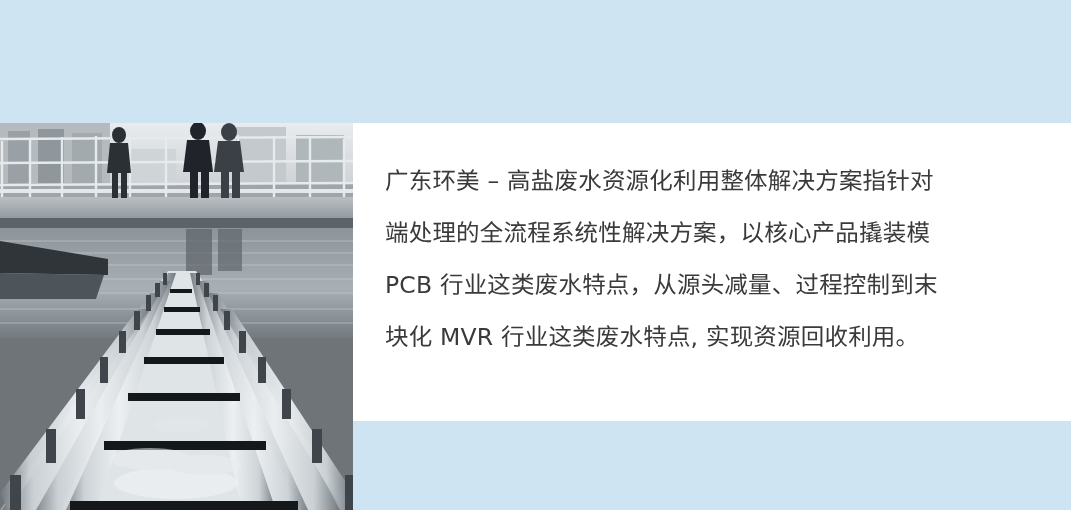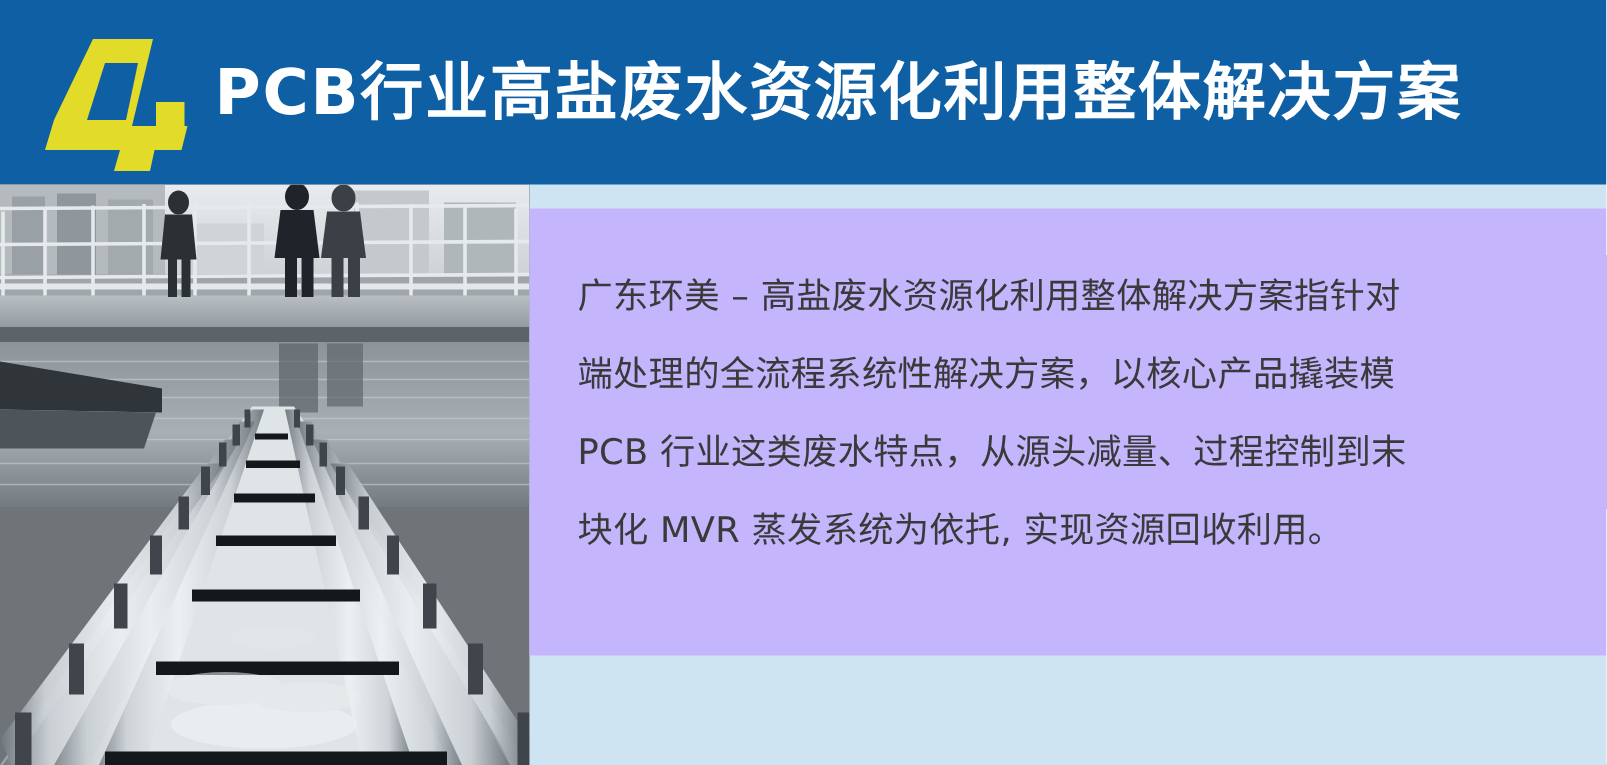--- a/index.html
+++ b/index.html
@@ -76,24 +76,24 @@
   }
   .photo svg {
     display: block;
     width: 353px;
     height: 387px;
   }
 
   .text-panel {
     position: absolute;
     left: 353px;
-    top: 16px;
+    top: 0;
     width: 718px;
     height: 298px;
-    background: #c4b5fd;
+    background: #ffffff;
   }
 
   .paragraph {
     position: absolute;
     left: 32px;
     top: 32px;
     width: 660px;
   }
 
   .paragraph .line {
@@ -102,32 +102,20 @@
     color: #3a3a3a;
     white-space: nowrap;
     letter-spacing: 0.2px;
   }
 </style>
 </head>
 <body>
 
 <div class="page">
 
-  <div class="header">
-
-    <span class="section-number">
-      <svg viewBox="0 0 104 96" xmlns="http://www.w3.org/2000/svg" aria-hidden="true">
-
-        <polygon points="36,8 76,8 62,66 78,66 78,50 97,50 97,66 99,66 95,82 77,82 74,96 50,96 54,82 4,82 10,62" fill="#e3db2a"></polygon>
-        <polygon points="44,24 32,62 58,62 66,24" fill="#0e5fa4"></polygon>
-      </svg>
-    </span>
-
-    <div class="header-title">PCB行业高盐废水资源化利用整体解决方案</div>
-  </div>
 
   <div class="body-area">
 
     <div class="photo">
       <svg viewBox="0 0 353 387" xmlns="http://www.w3.org/2000/svg" aria-hidden="true">
         <defs>
           <linearGradient id="skyG" x1="0" y1="0" x2="0" y2="1">
             <stop offset="0%" stop-color="#e9ecee"></stop>
             <stop offset="100%" stop-color="#c6cbcf"></stop>
           </linearGradient>
@@ -276,18 +264,18 @@
           <ellipse cx="182" cy="302" rx="28" ry="8" fill="#e3e8ea"></ellipse>
         </g>
       </svg>
     </div>
 
     <div class="text-panel">
       <div class="paragraph">
         <div class="line">广东环美 – 高盐废水资源化利用整体解决方案指针对</div>
         <div class="line">端处理的全流程系统性解决方案，以核心产品撬装模</div>
         <div class="line">PCB 行业这类废水特点，从源头减量、过程控制到末</div>
-        <div class="line">块化 MVR 蒸发系统为依托, 实现资源回收利用。</div>
+        <div class="line">块化 MVR 行业这类废水特点, 实现资源回收利用。</div>
       </div>
     </div>
 
   </div>
 </div>
 
 </body></html>

